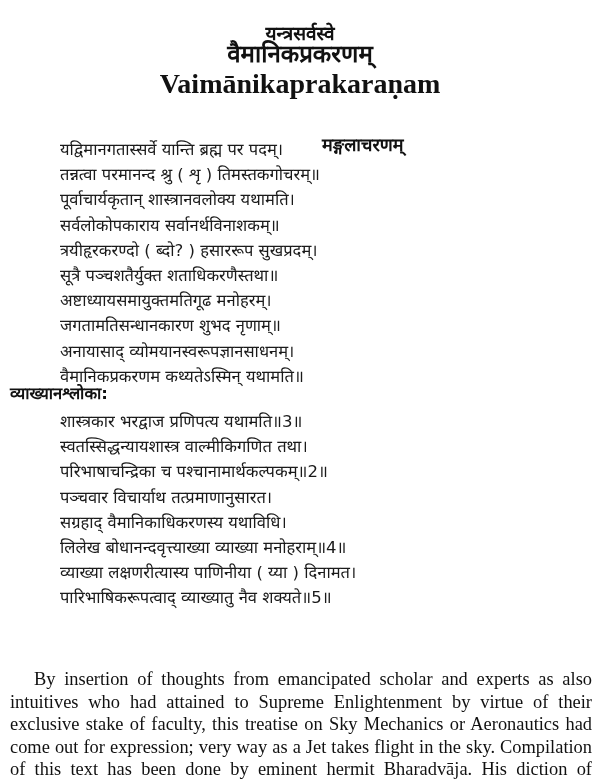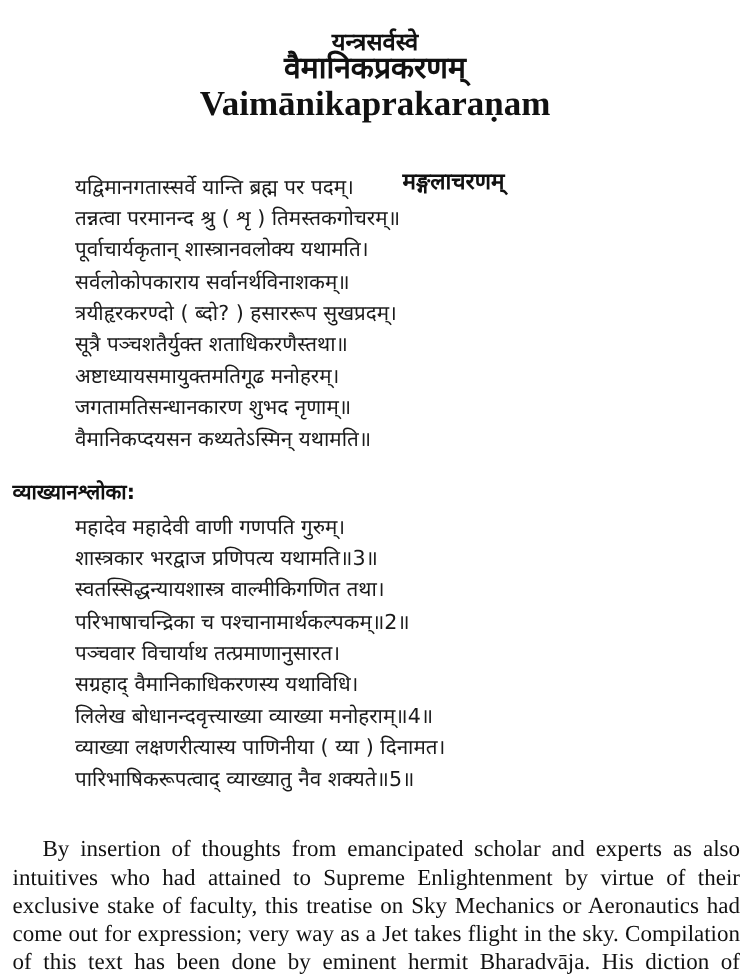--- a/index.html
+++ b/index.html
@@ -56,27 +56,27 @@
 
   <div class="verses verses-1">
     <div class="verse">यद्विमानगतास्सर्वे यान्ति ब्रह्म पर पदम्।</div>
     <div class="verse">तन्नत्वा परमानन्द श्रु ( शृ ) तिमस्तकगोचरम्॥</div>
     <div class="verse">पूर्वाचार्यकृतान् शास्त्रानवलोक्य यथामति।</div>
     <div class="verse">सर्वलोकोपकाराय सर्वानर्थविनाशकम्॥</div>
     <div class="verse">त्रयीहृरकरण्दो ( ब्दो? ) हसाररूप सुखप्रदम्।</div>
     <div class="verse">सूत्रै पञ्चशतैर्युक्त शताधिकरणैस्तथा॥</div>
     <div class="verse">अष्टाध्यायसमायुक्तमतिगूढ मनोहरम्।</div>
     <div class="verse">जगतामतिसन्धानकारण शुभद नृणाम्॥</div>
-    <div class="verse">वैमानिकप्दयसन कथ्यतेऽस्मिन् यथामति॥</div>
+    <div class="verse">अनायासाद् व्योमयानस्वरूपज्ञानसाधनम्।</div>
+    <div class="verse">वैमानिकप्रकरणम कथ्यतेऽस्मिन् यथामति॥</div>
   </div>
 
   <div class="section-label">व्याख्यानश्लोका:</div>
 
   <div class="verses verses-2">
-    <div class="verse">महादेव महादेवी वाणी गणपति गुरुम्।</div>
     <div class="verse">शास्त्रकार भरद्वाज प्रणिपत्य यथामति॥3॥</div>
     <div class="verse">स्वतस्सिद्धन्यायशास्त्र वाल्मीकिगणित तथा।</div>
     <div class="verse">परिभाषाचन्द्रिका च पश्चानामार्थकल्पकम्॥2॥</div>
     <div class="verse">पञ्चवार विचार्याथ तत्प्रमाणानुसारत।</div>
     <div class="verse">सग्रहाद् वैमानिकाधिकरणस्य यथाविधि।</div>
     <div class="verse">लिलेख बोधानन्दवृत्त्याख्या व्याख्या मनोहराम्॥4॥</div>
     <div class="verse">व्याख्या लक्षणरीत्यास्य पाणिनीया ( य्या ) दिनामत।</div>
     <div class="verse">पारिभाषिकरूपत्वाद् व्याख्यातु नैव शक्यते॥5॥</div>
   </div>
 

